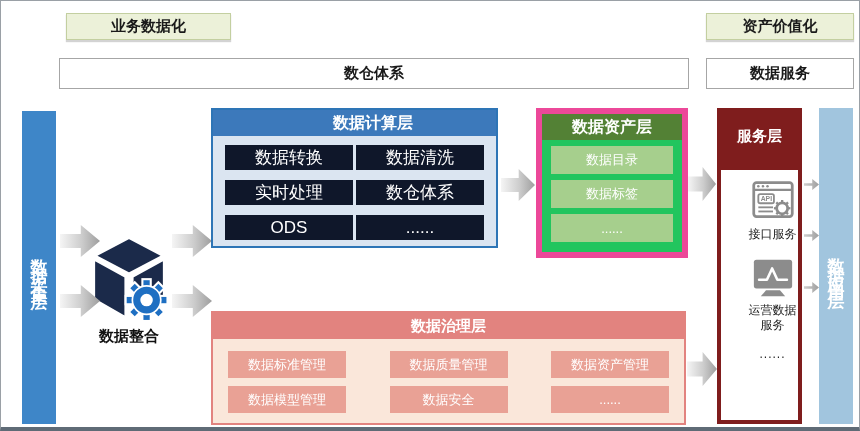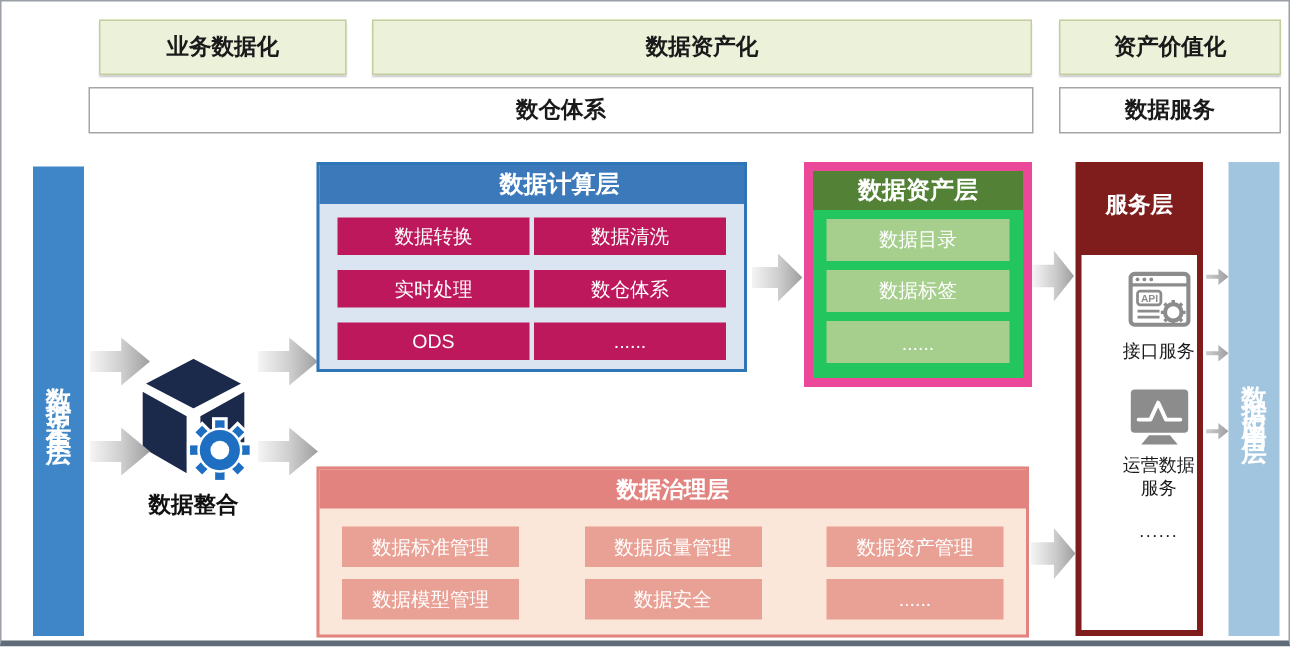--- a/index.html
+++ b/index.html
@@ -5,21 +5,21 @@
   * { margin:0; padding:0; box-sizing:border-box; }
   body { background:#fff; font-family:"Liberation Sans","DejaVu Sans",sans-serif; }
   #stage {
     position:relative; width:860px; height:431px; background:#ffffff;
     border:1px solid #9aa0a6; border-bottom:4px solid #5f6b76; overflow:hidden;
   }
   .abs { position:absolute; }
 
   
   .phase {
-    top:12px; height:37px; background:#ecf1d9; border:1px solid #c3cfa0;
+    top:12px; height:27px; background:#ecf1d9; border:1px solid #c3cfa0;
     display:flex; align-items:center; justify-content:center;
     font-size:15px; font-weight:bold; color:#1a1a1a;
     box-shadow:0 2px 1px rgba(130,130,130,.35);
   }
   .sysbox {
     top:57px; height:31px; background:#ffffff; border:1px solid #a6a6a6;
     display:flex; align-items:center; justify-content:center;
     font-size:15px; font-weight:bold; color:#1a1a1a;
   }
 
@@ -33,21 +33,21 @@
   #application-bar { left:818px; top:107px; width:34px; height:316px; background:#a1c5de; }
 
   
   .layer-title {
     display:flex; align-items:center; justify-content:center;
     color:#fff; font-size:16px; font-weight:bold;
   }
   #computing-box { left:210px; top:107px; width:287px; height:140px; border:2px solid #2e75b6; background:#dbe5f1; }
   #computing-box .layer-title { height:26px; background:#3c79bb;padding-left:37px; }
   #computing-body { display:grid; grid-template-columns:128px 128px; justify-content:space-between; row-gap:10px; padding:9px 12px 0; }
-  .blue-item { height:25px; background:#be185d; color:#fff; font-size:13px; display:flex; align-items:center; justify-content:center; }
+  .blue-item { height:25px; background:#0f172a; color:#fff; font-size:17px; display:flex; align-items:center; justify-content:center; }
 
   #asset-box { left:535px; top:107px; width:152px; height:150px; border:6px solid #ec4899; background:#22c55e; }
   #asset-box .layer-title { height:26px; background:#538135; }
   #asset-body { display:flex; flex-direction:column; align-items:center; gap:6px; padding-top:6px; }
   .green-item { width:122px; height:28px; background:#a6cf8d; color:#fff; font-size:13px; display:flex; align-items:center; justify-content:center; }
 
   #governance-box { left:210px; top:310px; width:475px; height:114px; border:2px solid #e2837f; background:#fae7da; }
   #governance-box .layer-title { height:26px; background:#e2837f; font-size:15px; }
   #governance-body { padding:12px 15px 0; }
   .gov-row { display:flex; justify-content:space-between; margin-bottom:8px; }
@@ -77,23 +77,20 @@
     font-size:15px; font-weight:bold; color:#111;
   }
 </style>
 </head>
 <body>
 
 <div id="stage">
 
   <div class="abs phase" style="left:65px;width:165px;">
     <span>业务数据化</span>
-  </div>
-  <div class="abs phase" style="left:247px;width:440px;">
-    <span>数据资产化</span>
   </div>
   <div class="abs phase" style="left:705px;width:148px;">
     <span>资产价值化</span>
   </div>
 
   <div class="abs sysbox" style="left:58px;width:630px;">
     <span>数仓体系</span>
   </div>
   <div class="abs sysbox" style="left:705px;width:148px;">
     <span>数据服务</span>

